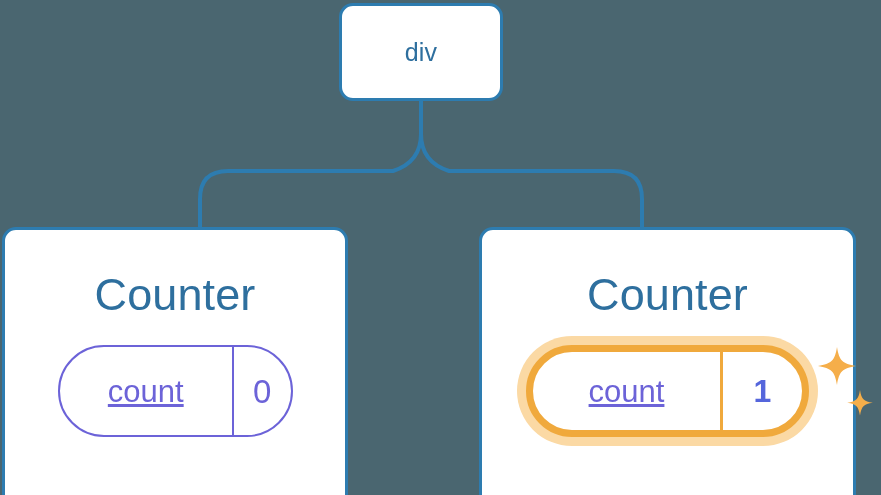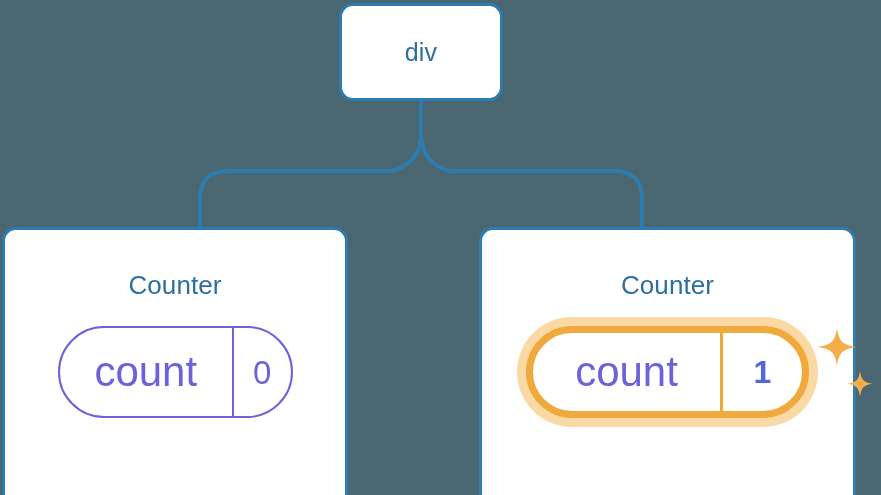--- a/index.html
+++ b/index.html
@@ -58,21 +58,21 @@
     border-bottom-left-radius: 14px;
     border-bottom-right-radius: 14px;
     padding-top: 42px;
   }
 
   .node-child-left  { left: 2px;   width: 346px; }
   .node-child-right { left: 479px; width: 377px; }
 
   .node-title {
     color: #2e6f9e;
-    font-size: 26px;
+    font-size: 45px;
     line-height: 1;
     letter-spacing: 0.1px;
     white-space: nowrap;
   }
   .node-title-root { font-size: 25px; }
 
   
   .pill-wrap {
     position: relative;
     margin-top: 28px;
@@ -116,23 +116,24 @@
 
   .pill-key, .pill-val {
     display: flex;
     align-items: center;
     justify-content: center;
     box-sizing: border-box;
   }
 
   .pill-key-text {
     color: #6c63d8;
-    font-size: 42px;
+    font-size: 31px;
     line-height: 1;
     white-space: nowrap;
+    text-decoration: underline;
   }
   .pill-val-text {
     color: #6c63d8;
     font-size: 33px;
     line-height: 1;
   }
   .pill-val-text.is-bold {
     color: #5566dc;
     font-weight: bold;
     font-size: 32px;

